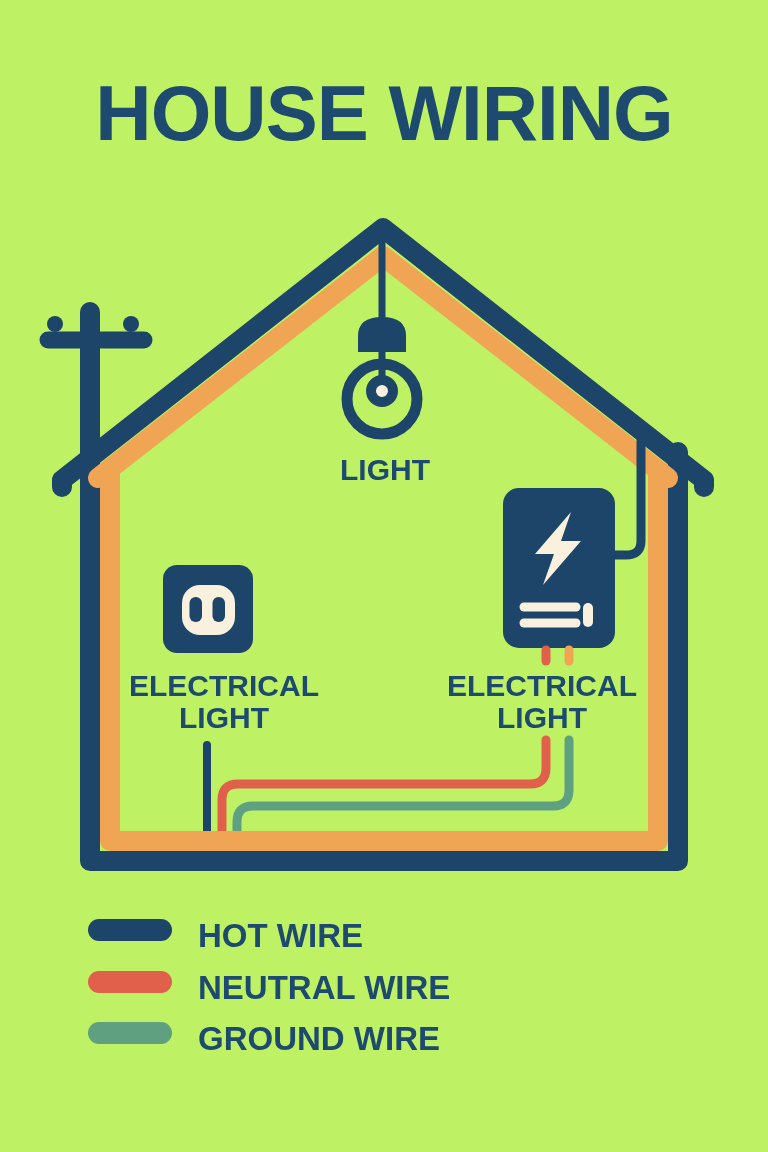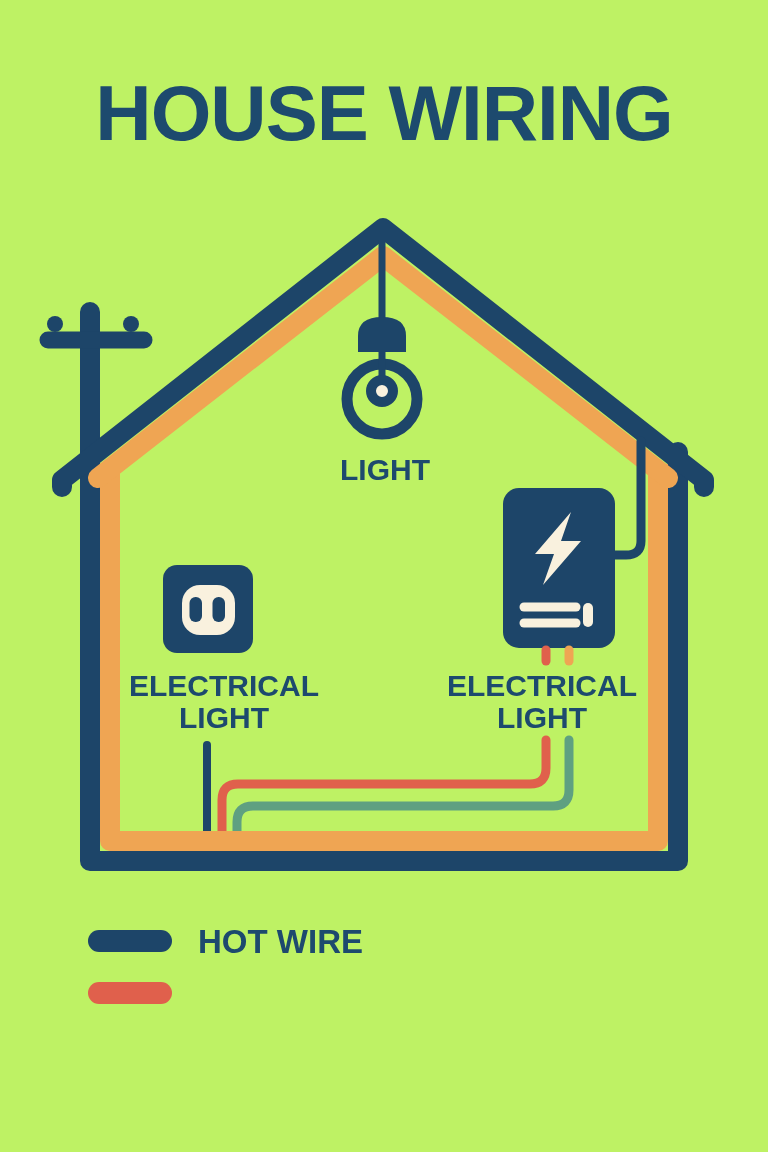--- a/index.html
+++ b/index.html
@@ -33,21 +33,21 @@
     letter-spacing:0px;
     color:#1d4a6e;
   }
   .label-light{left:225px;top:454px;}
   .label-outlet{left:64px;top:670px;}
   .label-panel{left:382px;top:670px;}
   .legend{
     position:absolute;left:88px;top:919px;
   }
   .legend-row{
-    display:flex;align-items:center;
+    display:flex;align-items:flex-start;
     height:44px;
     margin-bottom:7.5px;
   }
   .swatch{
     width:84px;height:22px;border-radius:11px;
     margin-right:26px;flex:0 0 auto;
   }
   .sw-hot{background:#1d4569;}
   .sw-neutral{background:#e0604c;}
   .sw-ground{background:#5fa081;}
@@ -127,16 +127,21 @@
     <div>LIGHT</div>
   </div>
 
   <div class="legend">
     <div class="legend-row">
       <span class="swatch sw-hot"></span>
       <span class="legend-label">HOT WIRE</span>
     </div>
     <div class="legend-row">
       <span class="swatch sw-neutral"></span>
+      <span class="legend-label">NEUTRAL WIRE</span>
+    </div>
+    <div class="legend-row">
+      <span class="swatch sw-ground"></span>
+      <span class="legend-label">GROUND WIRE</span>
     </div>
   </div>
 
 </div>
 
 </body></html>

